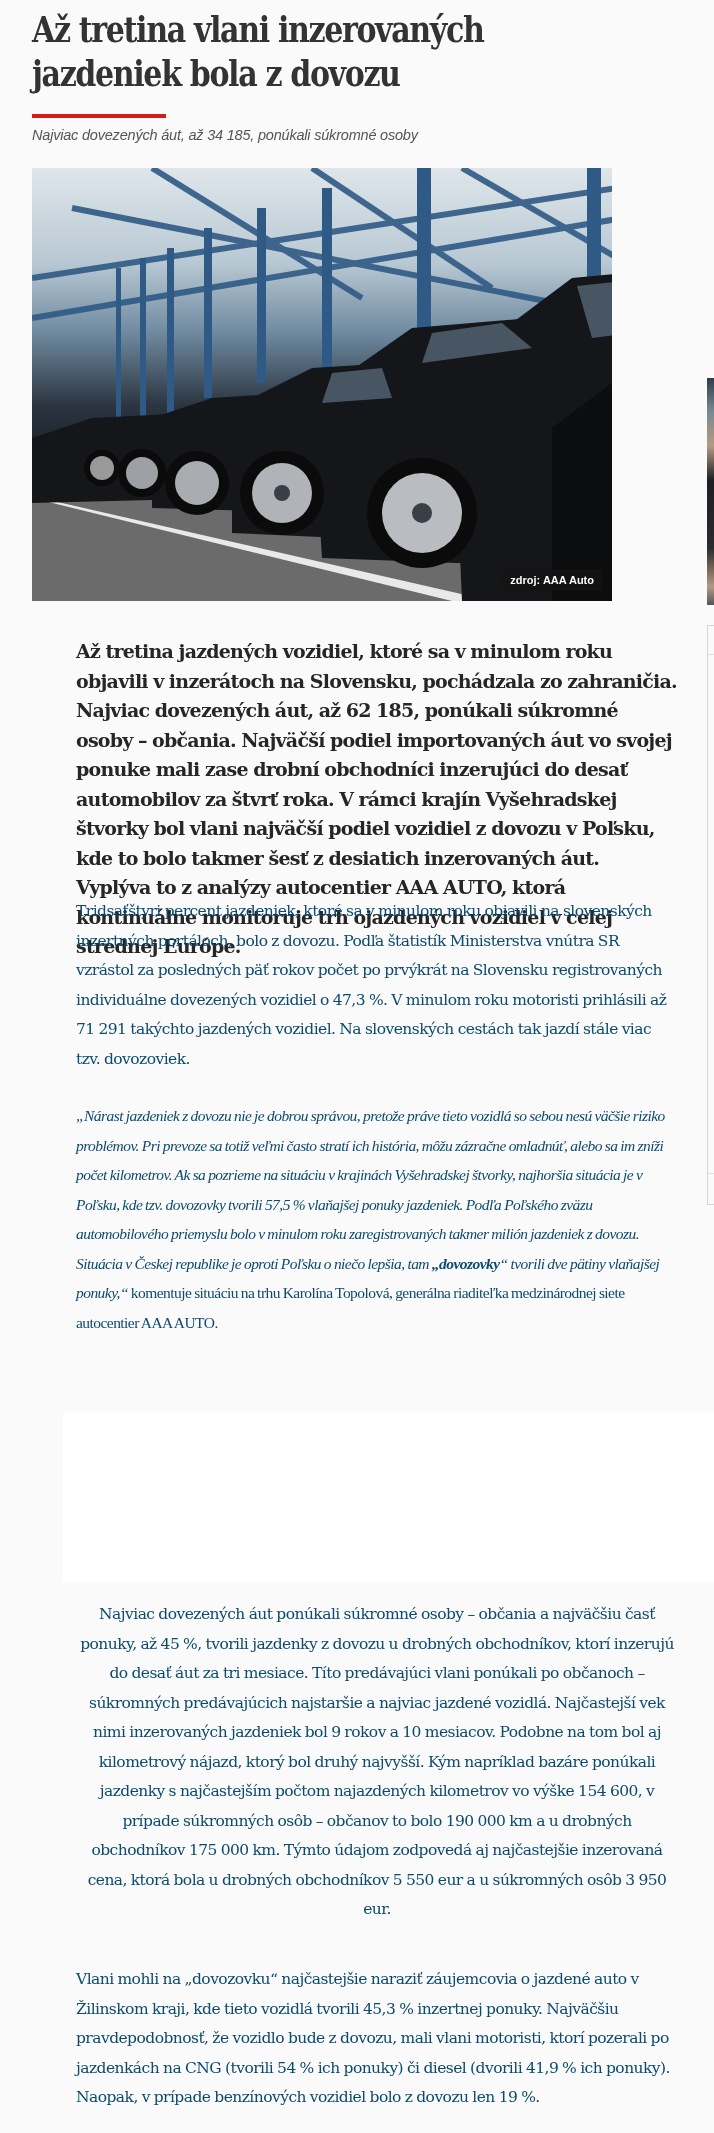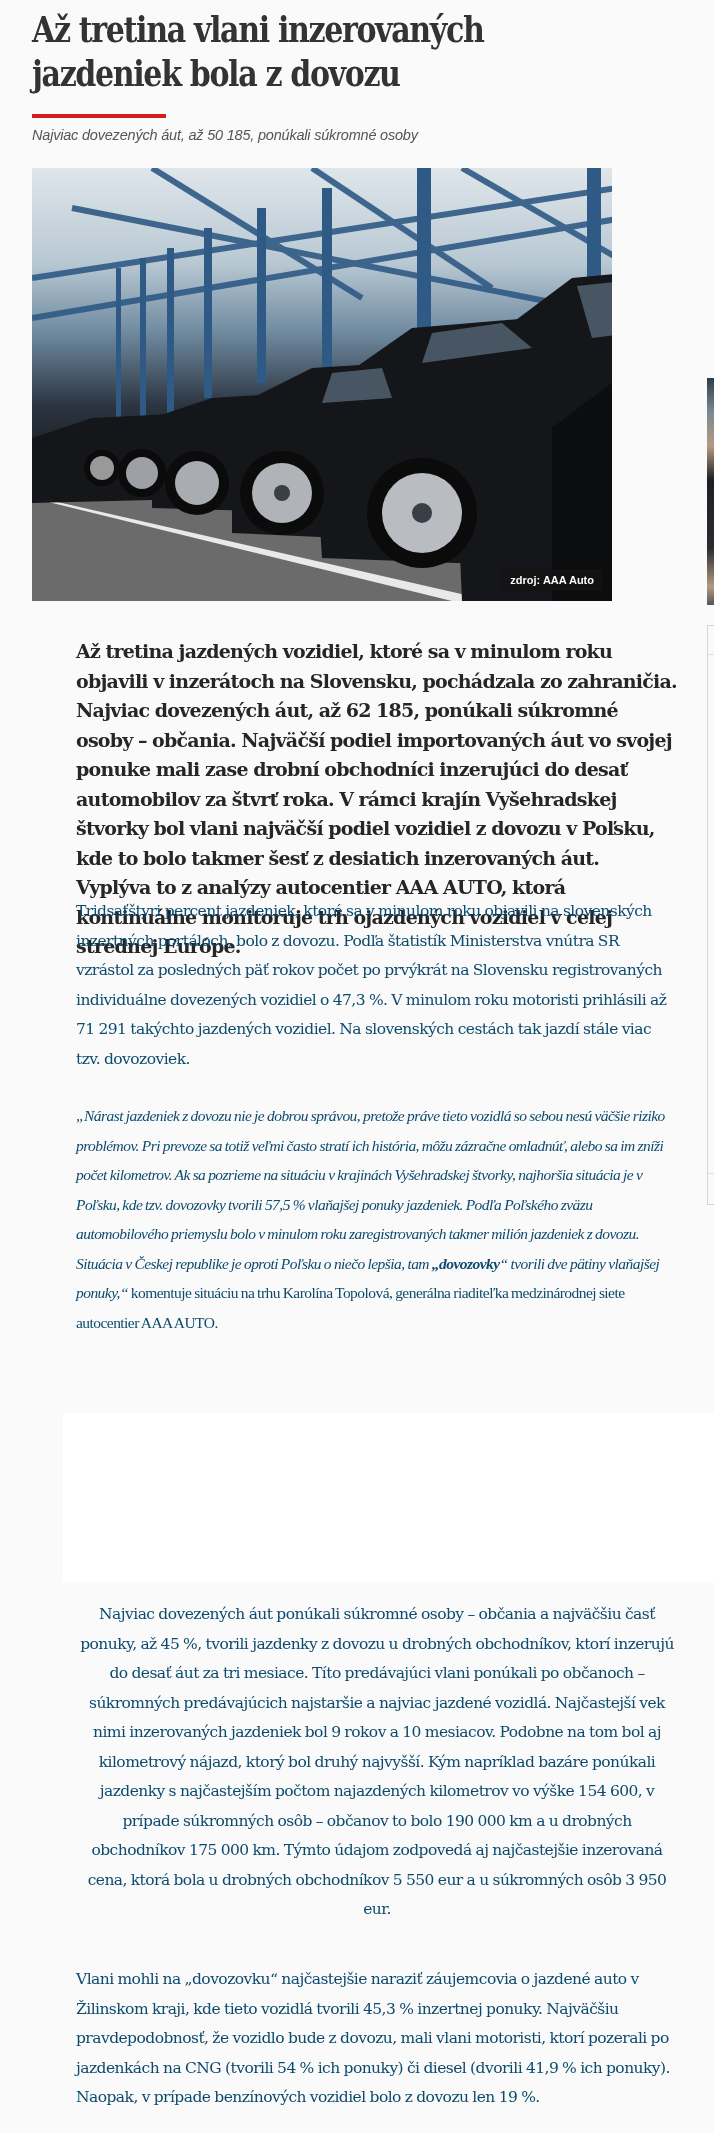--- a/index.html
+++ b/index.html
@@ -50,21 +50,21 @@
   p.lead { color:#262626; font-weight:bold; font-size:19px; letter-spacing:-0.75px; }
   p.quote { font-style:italic; }
   .plain { font-style:normal; }
   .ad-slot { position:absolute; left:63px; top:1413px; width:651px; height:169px; background:#ffffff; }
 </style>
 </head>
 <body>
 
 <h1 class="title">Až tretina vlani inzerovaných jazdeniek bola z dovozu</h1>
 <div class="red-rule"></div>
-<div class="subtitle">Najviac dovezených áut, až 50 185, ponúkali súkromné osoby</div>
+<div class="subtitle">Najviac dovezených áut, až 34 185, ponúkali súkromné osoby</div>
 
 <div class="hero" role="img" aria-label="Rad čiernych jazdených áut na parkovisku pod oceľovým prístreškom">
   <svg width="650" height="433" viewBox="0 0 650 433">
 
     <g stroke="#2f5a85" stroke-width="6" fill="none" opacity="0.9">
       <line x1="0" y1="150" x2="650" y2="40"></line>
       <line x1="0" y1="110" x2="650" y2="10"></line>
       <line x1="40" y1="40" x2="600" y2="150"></line>
       <line x1="120" y1="0" x2="330" y2="130"></line>
       <line x1="280" y1="0" x2="460" y2="120"></line>

